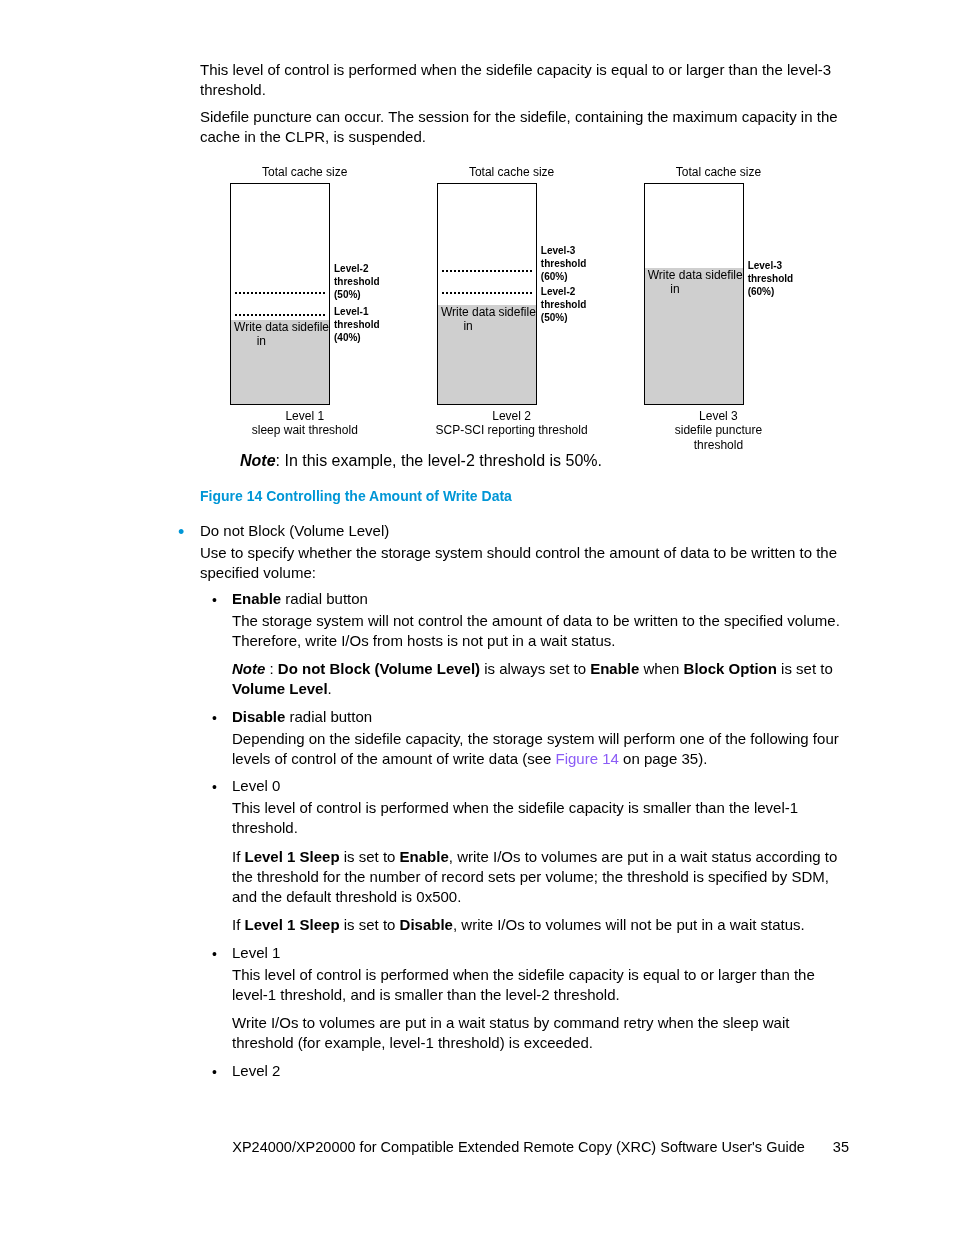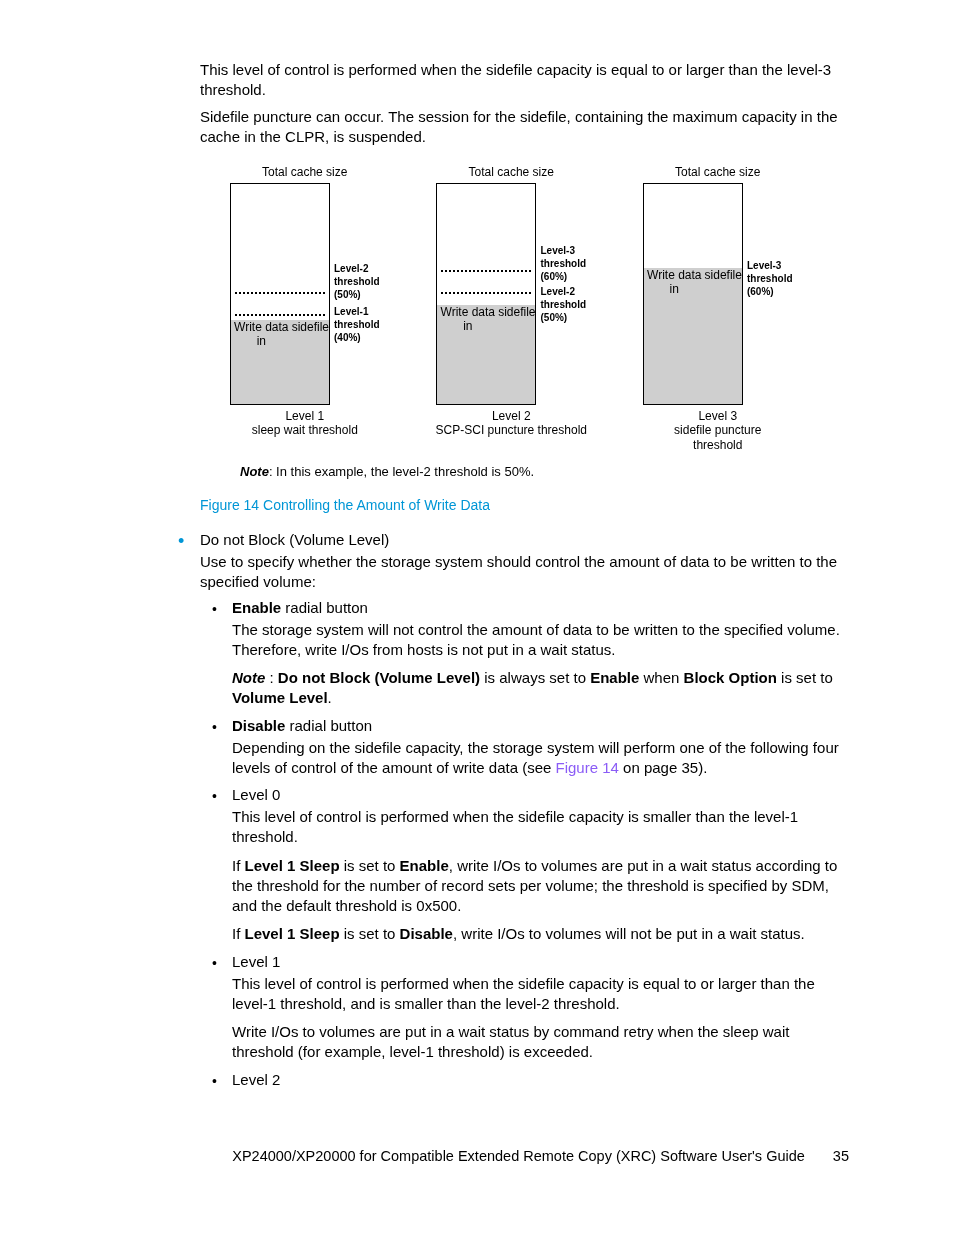--- a/index.html
+++ b/index.html
@@ -73,28 +73,28 @@
     left: 4px; right: 4px;
     border-top: 2px dotted #000;
   }
   .caption {
     font-size: 12px;
     text-align: center;
     margin-top: 4px;
     line-height: 1.2;
   }
   .note-line {
-    font-size: 13px;
-    margin-top: 12px;
+    font-size: 16px;
+    margin-top: 0;
     margin-left: 10px;
   }
   .note-line .ital { font-style: italic; font-weight: bold; }
   .figure-title {
     color: #0096d6;
-    font-weight: normal;
+    font-weight: bold;
     font-size: 14px;
     margin: 18px 0 18px 30px;
   }
   ul.main-list {
     list-style: none;
     padding: 0;
     margin: 0;
   }
   ul.main-list > li {
     position: relative;
@@ -195,21 +195,21 @@
             <div class="lab"><span>Level-3</span></div>
             <div class="lab"><span>threshold</span></div>
             <div class="lab" style="margin-bottom:4px;"><span>(60%)</span></div>
             <div class="lab"><span>Level-2</span></div>
             <div class="lab"><span>threshold</span></div>
             <div class="lab" style="margin-bottom:82px;"><span>(50%)</span></div>
           </div>
         </div>
         <div class="caption">
           <span>Level 2</span><br>
-          <span>SCP-SCI puncture threshold</span>
+          <span>SCP-SCI reporting threshold</span>
         </div>
       </div>
 
       <div class="diagram">
         <div class="cache-label">Total cache size</div>
         <div class="box-row">
           <div class="cache-box">
             <div class="fill" style="height:62%;">
               <span>Write data in</span>
               <span>sidefile</span>

